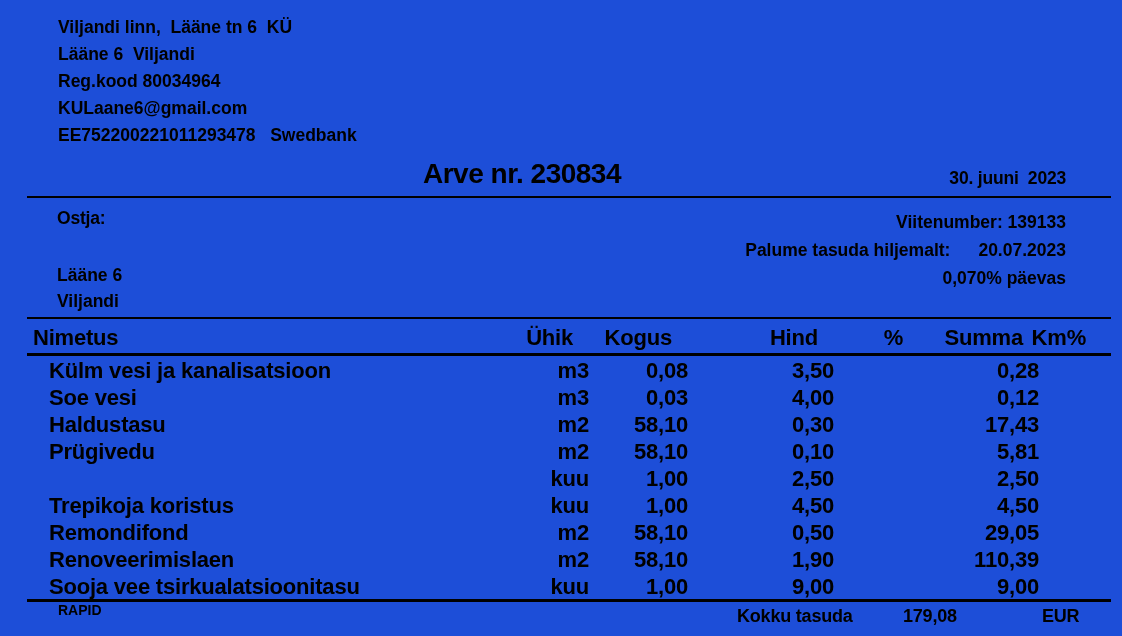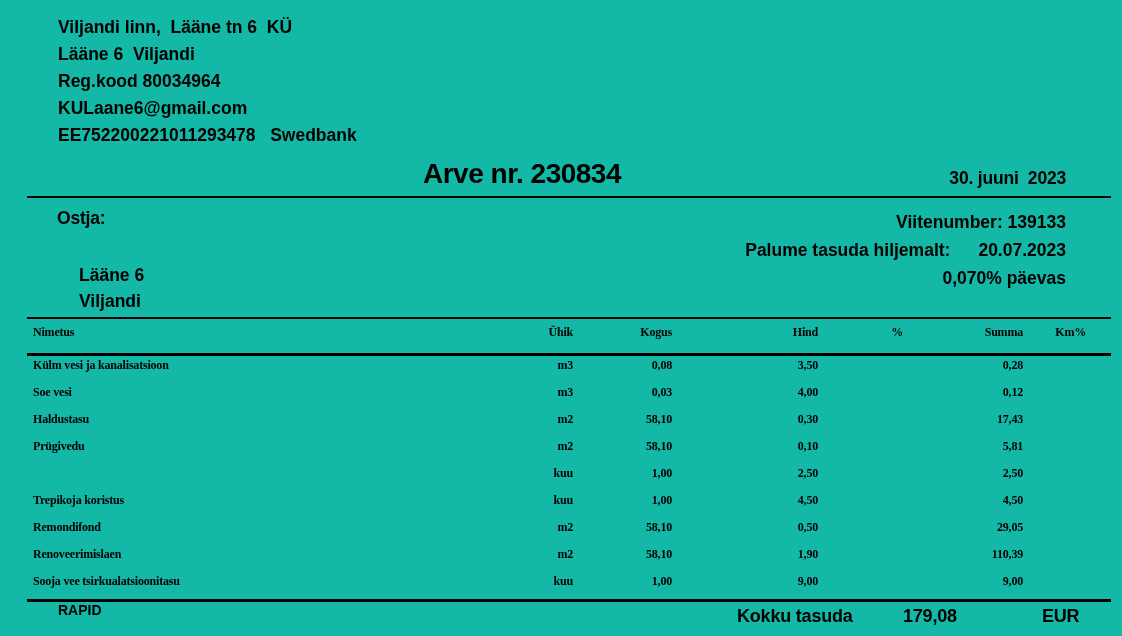--- a/index.html
+++ b/index.html
@@ -1,21 +1,21 @@
 <!DOCTYPE html>
 <html><head>
 <meta charset="utf-8">
 <style>
   * { margin: 0; padding: 0; box-sizing: border-box; }
   html, body { background: #ffffff; }
   .page {
     position: relative;
     width: 1122px;
     height: 636px;
-    background: #14b8a6;
+    background: #1d4ed8;
     color: #000000;
     font-family: "Liberation Sans", "DejaVu Sans", sans-serif;
     font-weight: 700;
     overflow: hidden;
   }
   .txt { position: absolute; white-space: pre; letter-spacing: -0.2px; }
 
   
   .company { position: absolute; left: 58px; top: 14px; font-size: 17.5px; line-height: 27px; }
   .company div { white-space: pre; }
@@ -26,37 +26,37 @@
 
   
   .rule { position: absolute; left: 27px; width: 1084px; background: #000; }
   .rule-title  { top: 196px; height: 2px; }
   .rule-thead-top { top: 317px; height: 2px; }
   .rule-thead-bot { top: 353px; height: 3px; }
   .rule-total  { top: 599px; height: 3px; }
 
   
   .buyer-label { left: 57px; top: 208px; font-size: 17.5px; }
-  .buyer-addr  { position: absolute; left: 57px; top: 262px; font-size: 17.5px; line-height: 26px; margin-left: 22px; }
+  .buyer-addr  { position: absolute; left: 57px; top: 262px; font-size: 17.5px; line-height: 26px; }
   .pay-info { position: absolute; top: 208px; right: 56px; font-size: 17.5px; line-height: 28px; text-align: right; }
   .pay-info .row { display: flex; justify-content: flex-end; gap: 28px; white-space: pre; }
 
   
-  .trow { position: relative; height: 27px; font-size: 12px; font-family: Liberation Serif, serif; }
+  .trow { position: relative; height: 27px; font-size: 22px; }
   .thead-row { position: absolute; left: 0; top: 325px; width: 1122px; }
   .cell { position: absolute; top: 0; white-space: pre; letter-spacing: -0.2px; }
   .col-name  { left: 33px; width: 460px; text-align: left; }
   .col-unit  { left: 503px; width: 70px;  text-align: right; }
   .col-qty   { left: 572px; width: 100px; text-align: right; }
   .col-price { left: 668px; width: 150px; text-align: right; }
   .col-pct   { left: 823px; width: 80px;  text-align: right; }
   .col-sum   { left: 903px; width: 120px; text-align: right; }
   .col-km    { left: 1023px; width: 63px; text-align: right; }
 
-  .tbody { position: absolute; left: 0; top: 358px; width: 974px; }
+  .tbody { position: absolute; left: 16px; top: 358px; width: 974px; }
 
   
   .brand-mark { left: 31px; top: 602px; font-size: 14px; letter-spacing: 0; margin-left: 27px; }
   .total-row { position: absolute; left: 0; top: 606px; width: 1122px; height: 28px; font-size: 18px; }
   .total-label { left: 737px; }
   .total-value { left: 903px; width: 120px; text-align: left; }
   .total-currency { left: 1042px; }
 </style>
 </head>
 <body>

